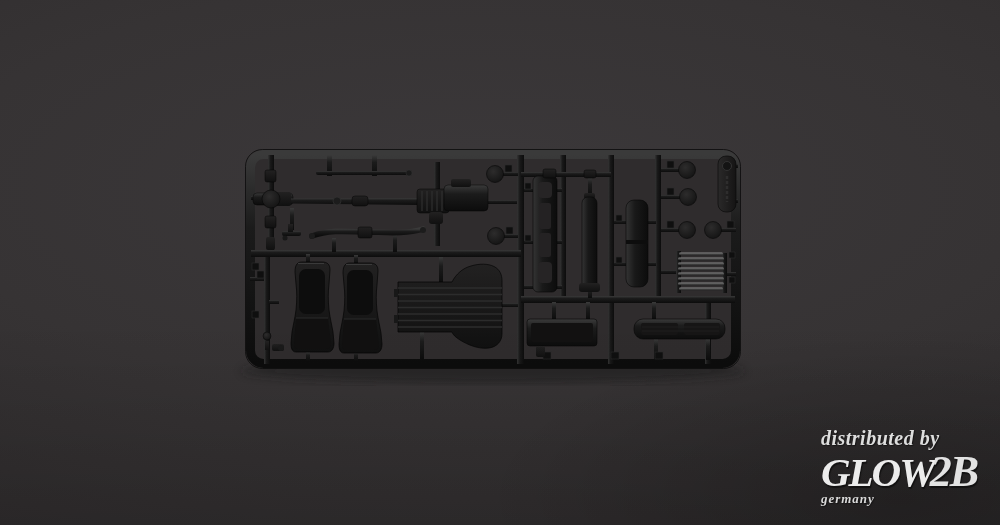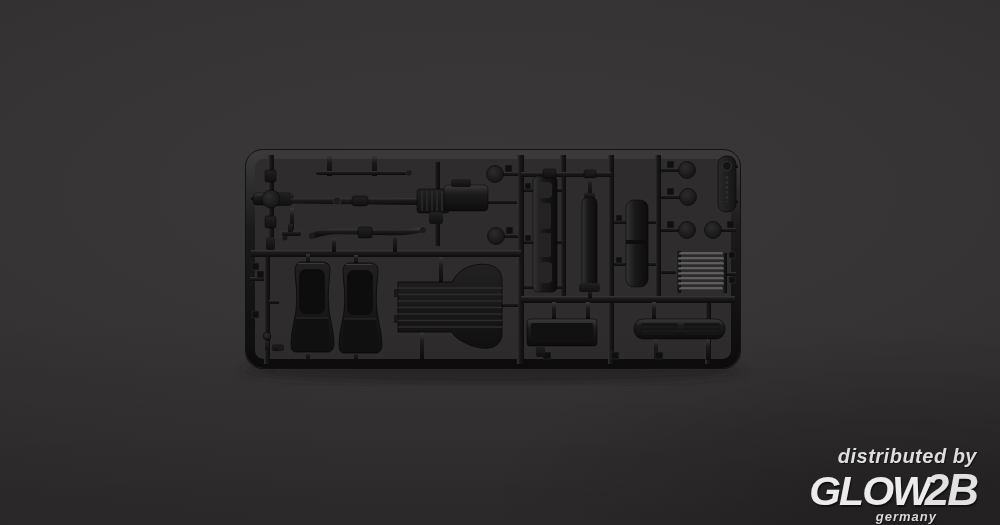--- a/index.html
+++ b/index.html
@@ -25,26 +25,26 @@
   .stage::after{
     content:"";
     position:absolute;inset:0;pointer-events:none;
     background:
       linear-gradient(to bottom, rgba(0,0,0,0) 60%, rgba(0,0,0,0.12) 100%),
       radial-gradient(ellipse 60% 45% at 90% 95%, rgba(0,0,0,0.22) 0%, rgba(0,0,0,0) 70%);
   }
   .photo-svg{position:absolute;left:0;top:0;}
   .watermark{
     position:absolute;
-    right:23px;bottom:2px;
-    text-align:right;
+    right:23px;bottom:20px;
     color:var(--watermark-text);
     z-index:3;
     line-height:1;
     user-select:none;
+    font-family:Liberation Serif, serif;
   }
   .wm-line1{
     font-size:20px;
     font-weight:bold;
     font-style:italic;
     letter-spacing:0.5px;
     color:#dedede;
     text-shadow:1px 1px 1px rgba(0,0,0,0.45);
     margin-bottom:2px;
   }

